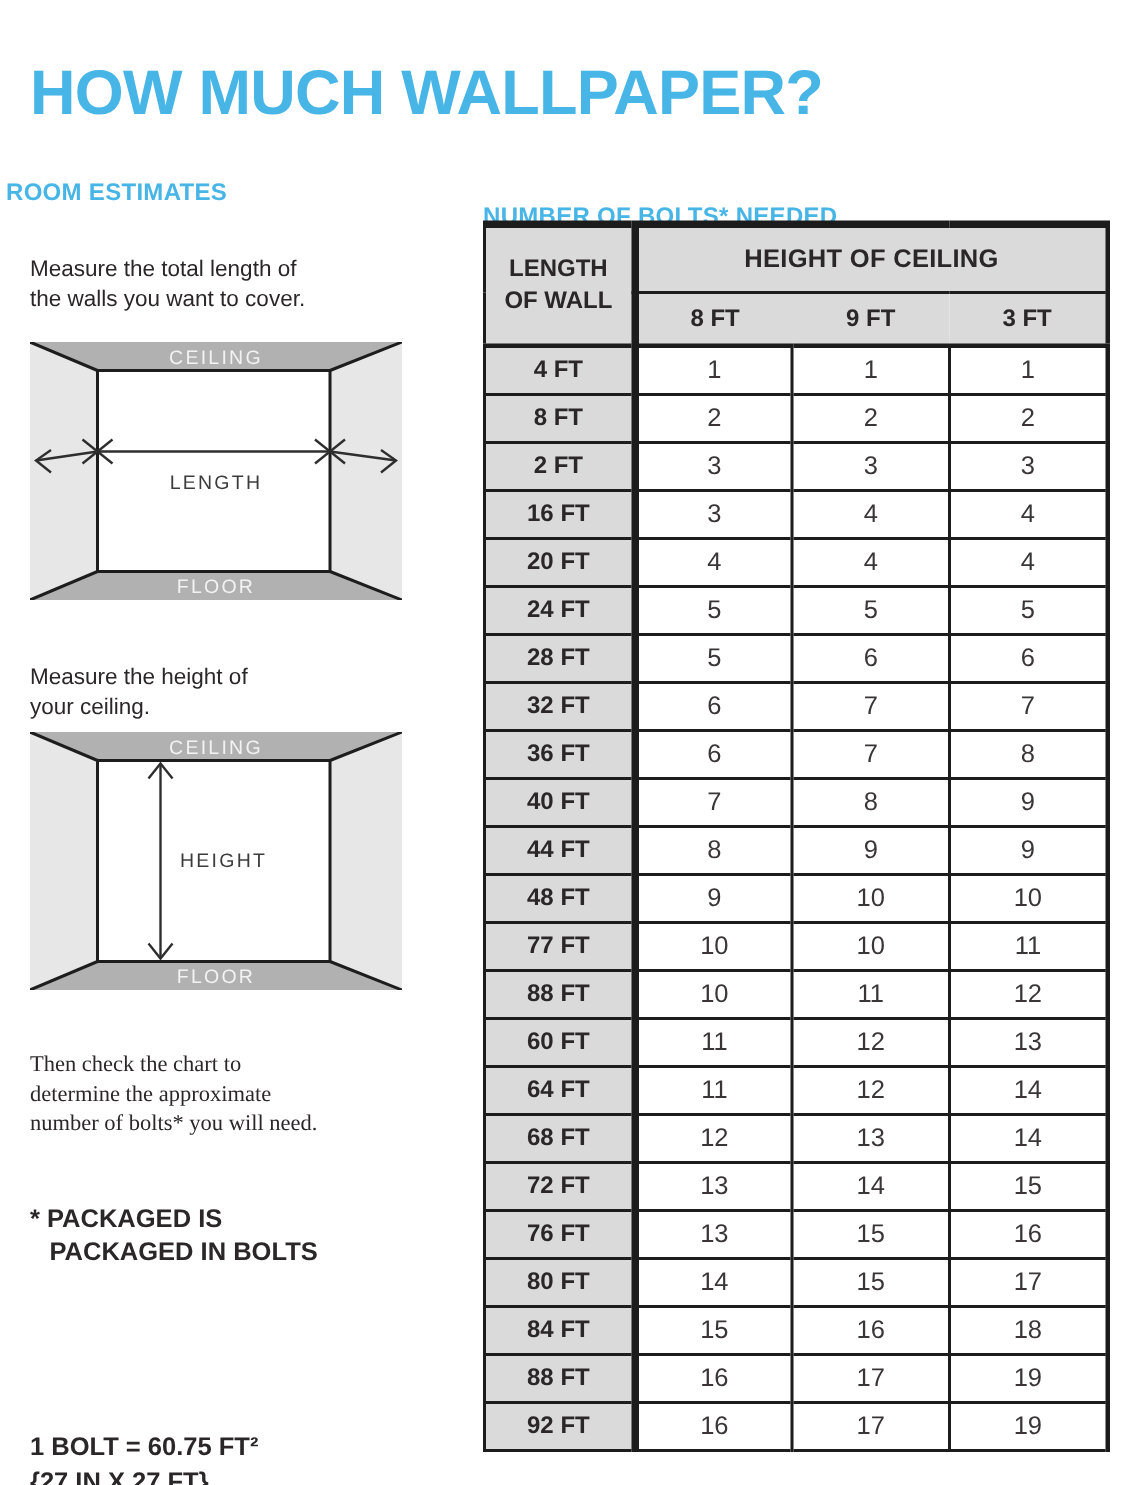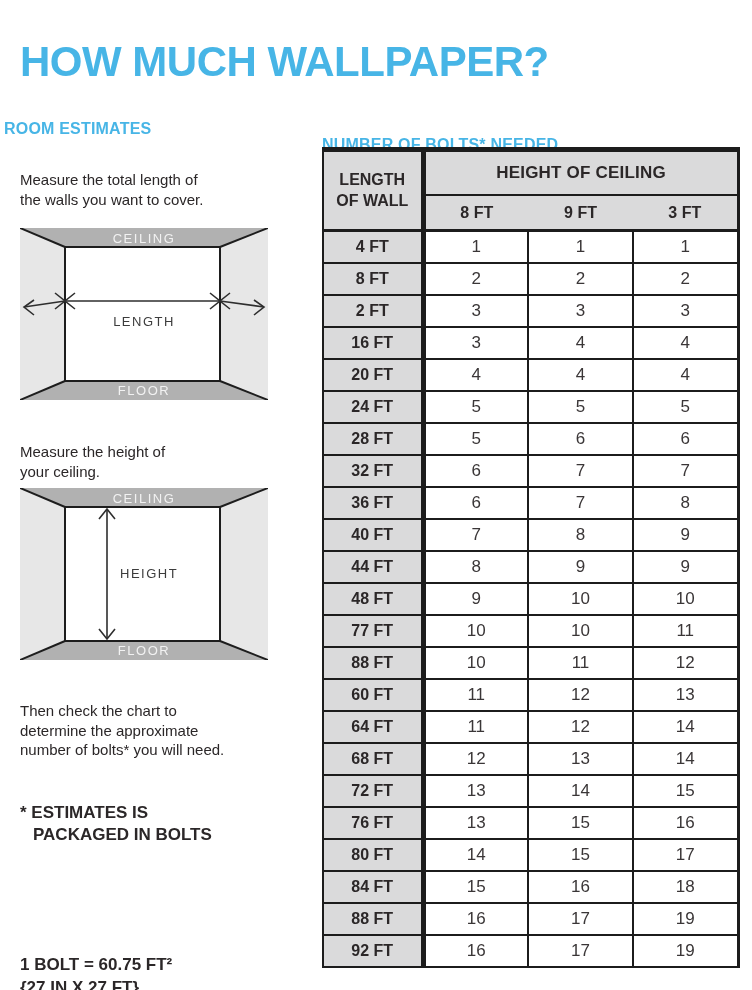--- a/index.html
+++ b/index.html
@@ -16,21 +16,21 @@
     position:absolute;font-size:16px;font-weight:bold;color:#47b5e6;letter-spacing:0.2px;
   }
   #room-estimates-heading{left:4px;top:120px;}
   #bolts-needed-heading{left:322px;top:136px;width:415px;text-align:left;}
   .para{
     position:absolute;left:20px;width:270px;
     font-size:15px;line-height:1.3;white-space:pre-line;color:#2b2728;
   }
   #para-length{top:155px;}
   #para-height{top:424px;margin-top:18px;}
-  #para-chart{top:686px;}
+  #para-chart{top:686px;font-family:Liberation Serif, serif;}
   .footnote{
     position:absolute;left:20px;font-size:17px;font-weight:bold;
     line-height:1.28;color:#2b2728;
   }
   #footnote-bolts{top:802px;}
   #footnote-bolts .fn-line2{padding-left:13px;}
   #bolt-definition{top:906px;line-height:1.35;margin-top:48px;}
   .diagram{position:absolute;left:20px;}
   #diagram-length{top:228px;}
   #diagram-height{top:488px;}
@@ -130,21 +130,21 @@
     <polyline points="79,141 87,151 95,141"></polyline>
   </g>
   <text class="measure-label" x="100" y="90" text-anchor="start">HEIGHT</text>
 </svg>
 
 <p class="para" id="para-chart">Then check the chart to
 determine the approximate
 number of bolts* you will need.</p>
 
 <div class="footnote" id="footnote-bolts">
-  <div class="fn-line1">* ESTIMATES IS</div>
+  <div class="fn-line1">* PACKAGED IS</div>
   <div class="fn-line2">PACKAGED IN BOLTS</div>
 </div>
 
 <div class="footnote" id="bolt-definition">
   <div>1 BOLT = 60.75 FT²</div>
   <div>{27 IN X 27 FT}</div>
 </div>
 
 <table id="bolt-table">
   <colgroup>

